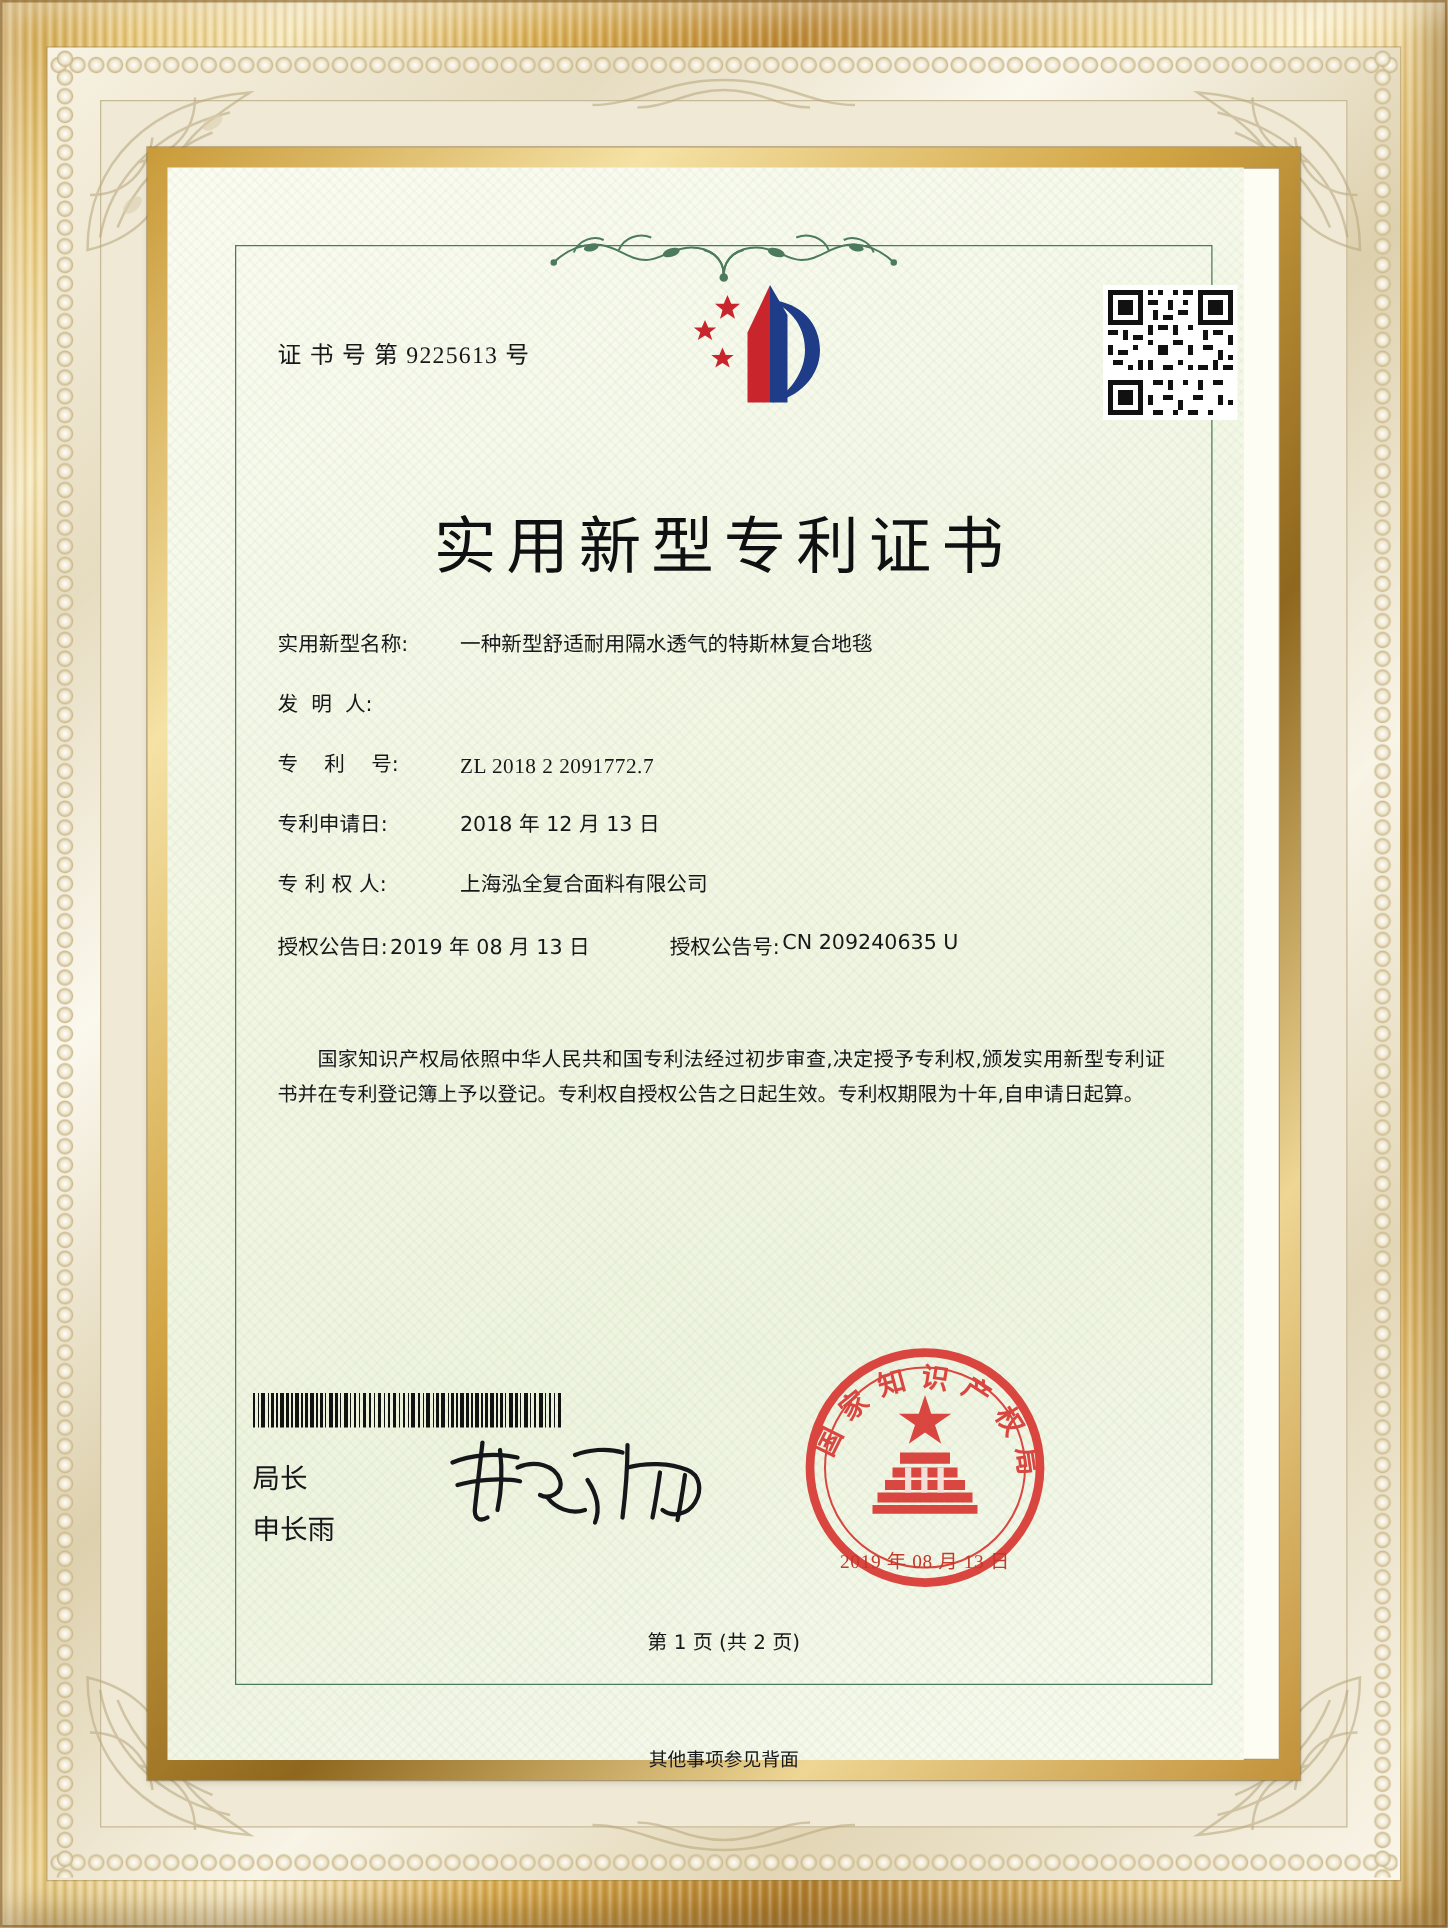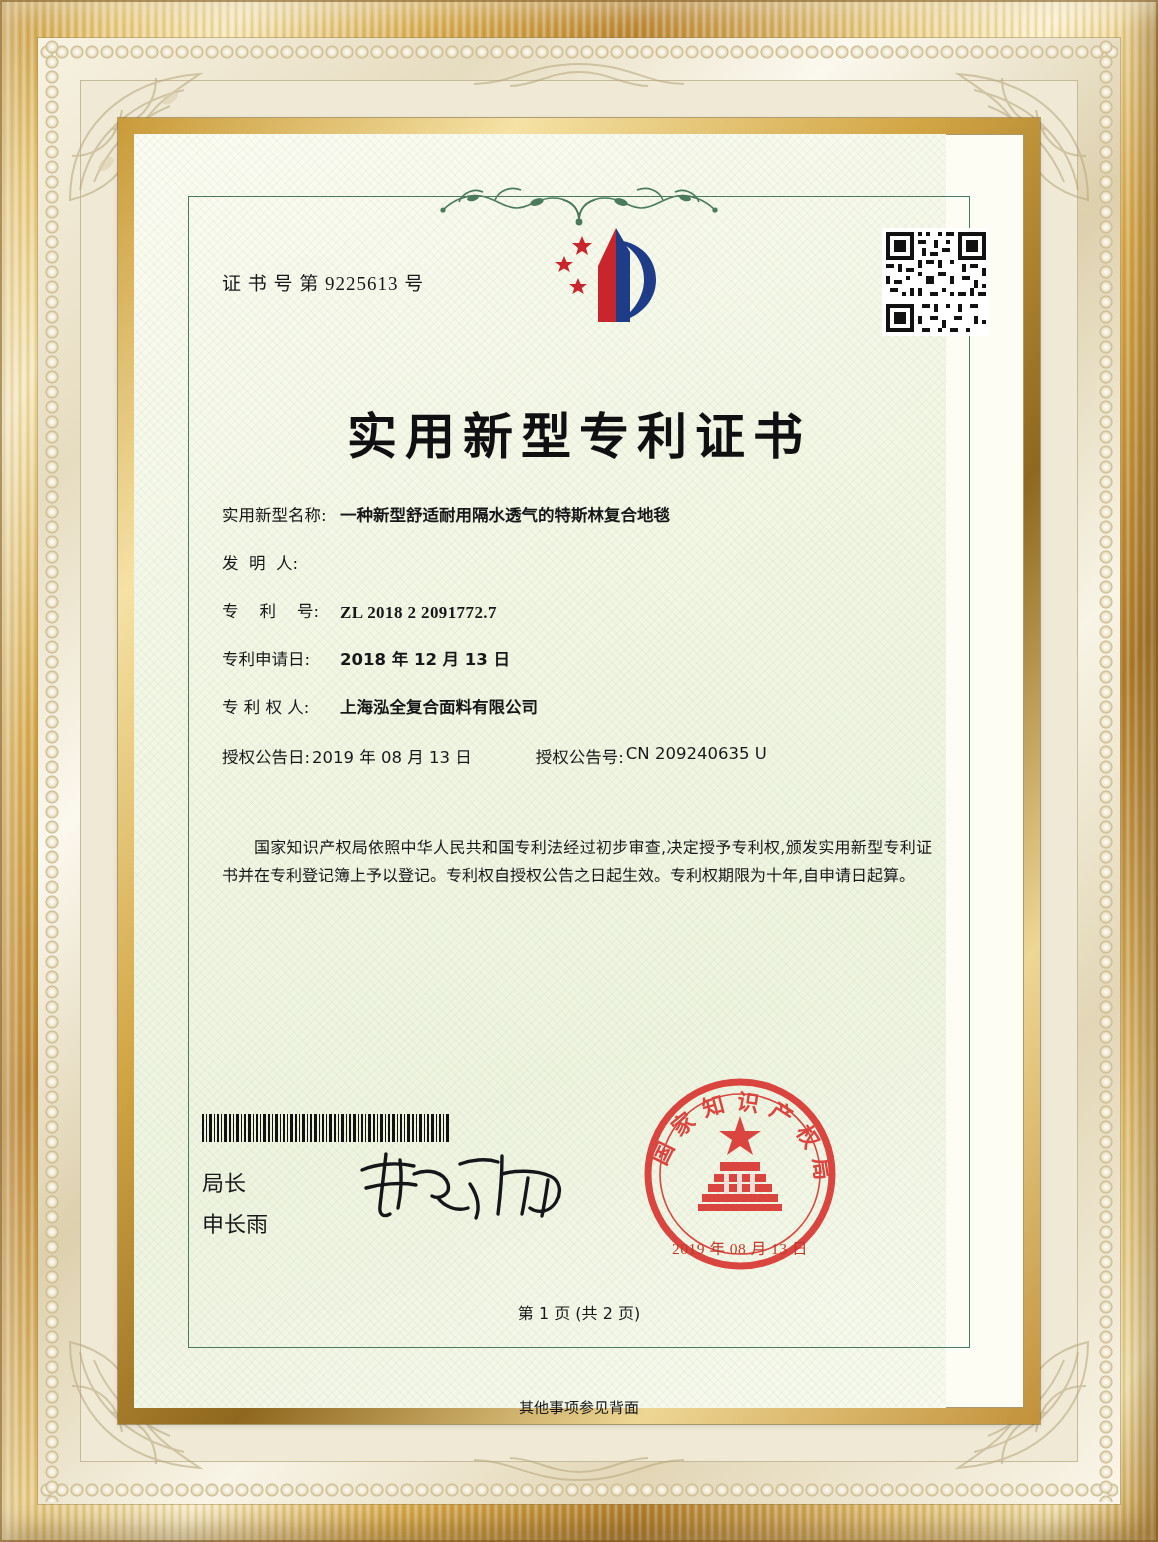--- a/index.html
+++ b/index.html
@@ -106,23 +106,22 @@
     box-shadow:
       inset 0 0 0 1px rgba(120,85,20,.6),
       0 0 0 1px rgba(120,85,20,.5),
       0 2px 6px rgba(0,0,0,.12);
   }
 
   
   #paper {
     position: absolute;
     left: 134px; top: 134px;
-    width: 786px; height: 1274px;
+    width: 861px; height: 1274px;
     background: linear-gradient(160deg, #fbfcf2 0%, #f2f6e4 40%, #eef4e0 70%, #f8faef 100%);
-    padding-left: 26px;
   }
   #paper-guilloche {
     position: absolute; inset: 0;
     background-image:
       repeating-linear-gradient(45deg, rgba(140,170,120,.055) 0 2px, rgba(0,0,0,0) 2px 6px),
       repeating-linear-gradient(-45deg, rgba(140,170,120,.05) 0 2px, rgba(0,0,0,0) 2px 6px);
     pointer-events: none;
   }
   
   #paper-border {
@@ -166,51 +165,51 @@
     left: 694px; top: 32px;
     width: 108px; height: 108px;
   }
 
   #main-title {
     position: absolute;
     left: 0; top: 200px;
     width: 782px;
     text-align: center;
     font-size: 50px;
-    font-weight: bold;
+    font-weight: normal;
     letter-spacing: 8px;
     color: #101013;
     font-family: "DejaVu Serif", "Liberation Serif", serif;
   }
 
   #fields {
     position: absolute;
     left: 34px; top: 308px;
     width: 720px;
     color: #17171a;
   }
   .field-row {
     display: flex;
     align-items: flex-start;
     margin-bottom: 23px;
     font-size: 17.5px;
     line-height: 1.5;
+    gap: 28px;
   }
   .field-label {
     flex: 0 0 auto;
     width: 118px;
     white-space: pre;
     font-family: "DejaVu Sans", "Liberation Sans", sans-serif;
     font-size: 16.5px;
   }
   .field-value {
     flex: 1 1 auto;
     font-family: "DejaVu Sans", "Liberation Sans", sans-serif;
     font-size: 16.5px;
-    font-weight: bold;
   }
   .field-value.mono {
     font-family: "Liberation Serif", serif;
     letter-spacing: .4px;
     font-size: 17px;
   }
   #row-announce {
     display: flex;
     align-items: center;
     font-size: 16.5px;

